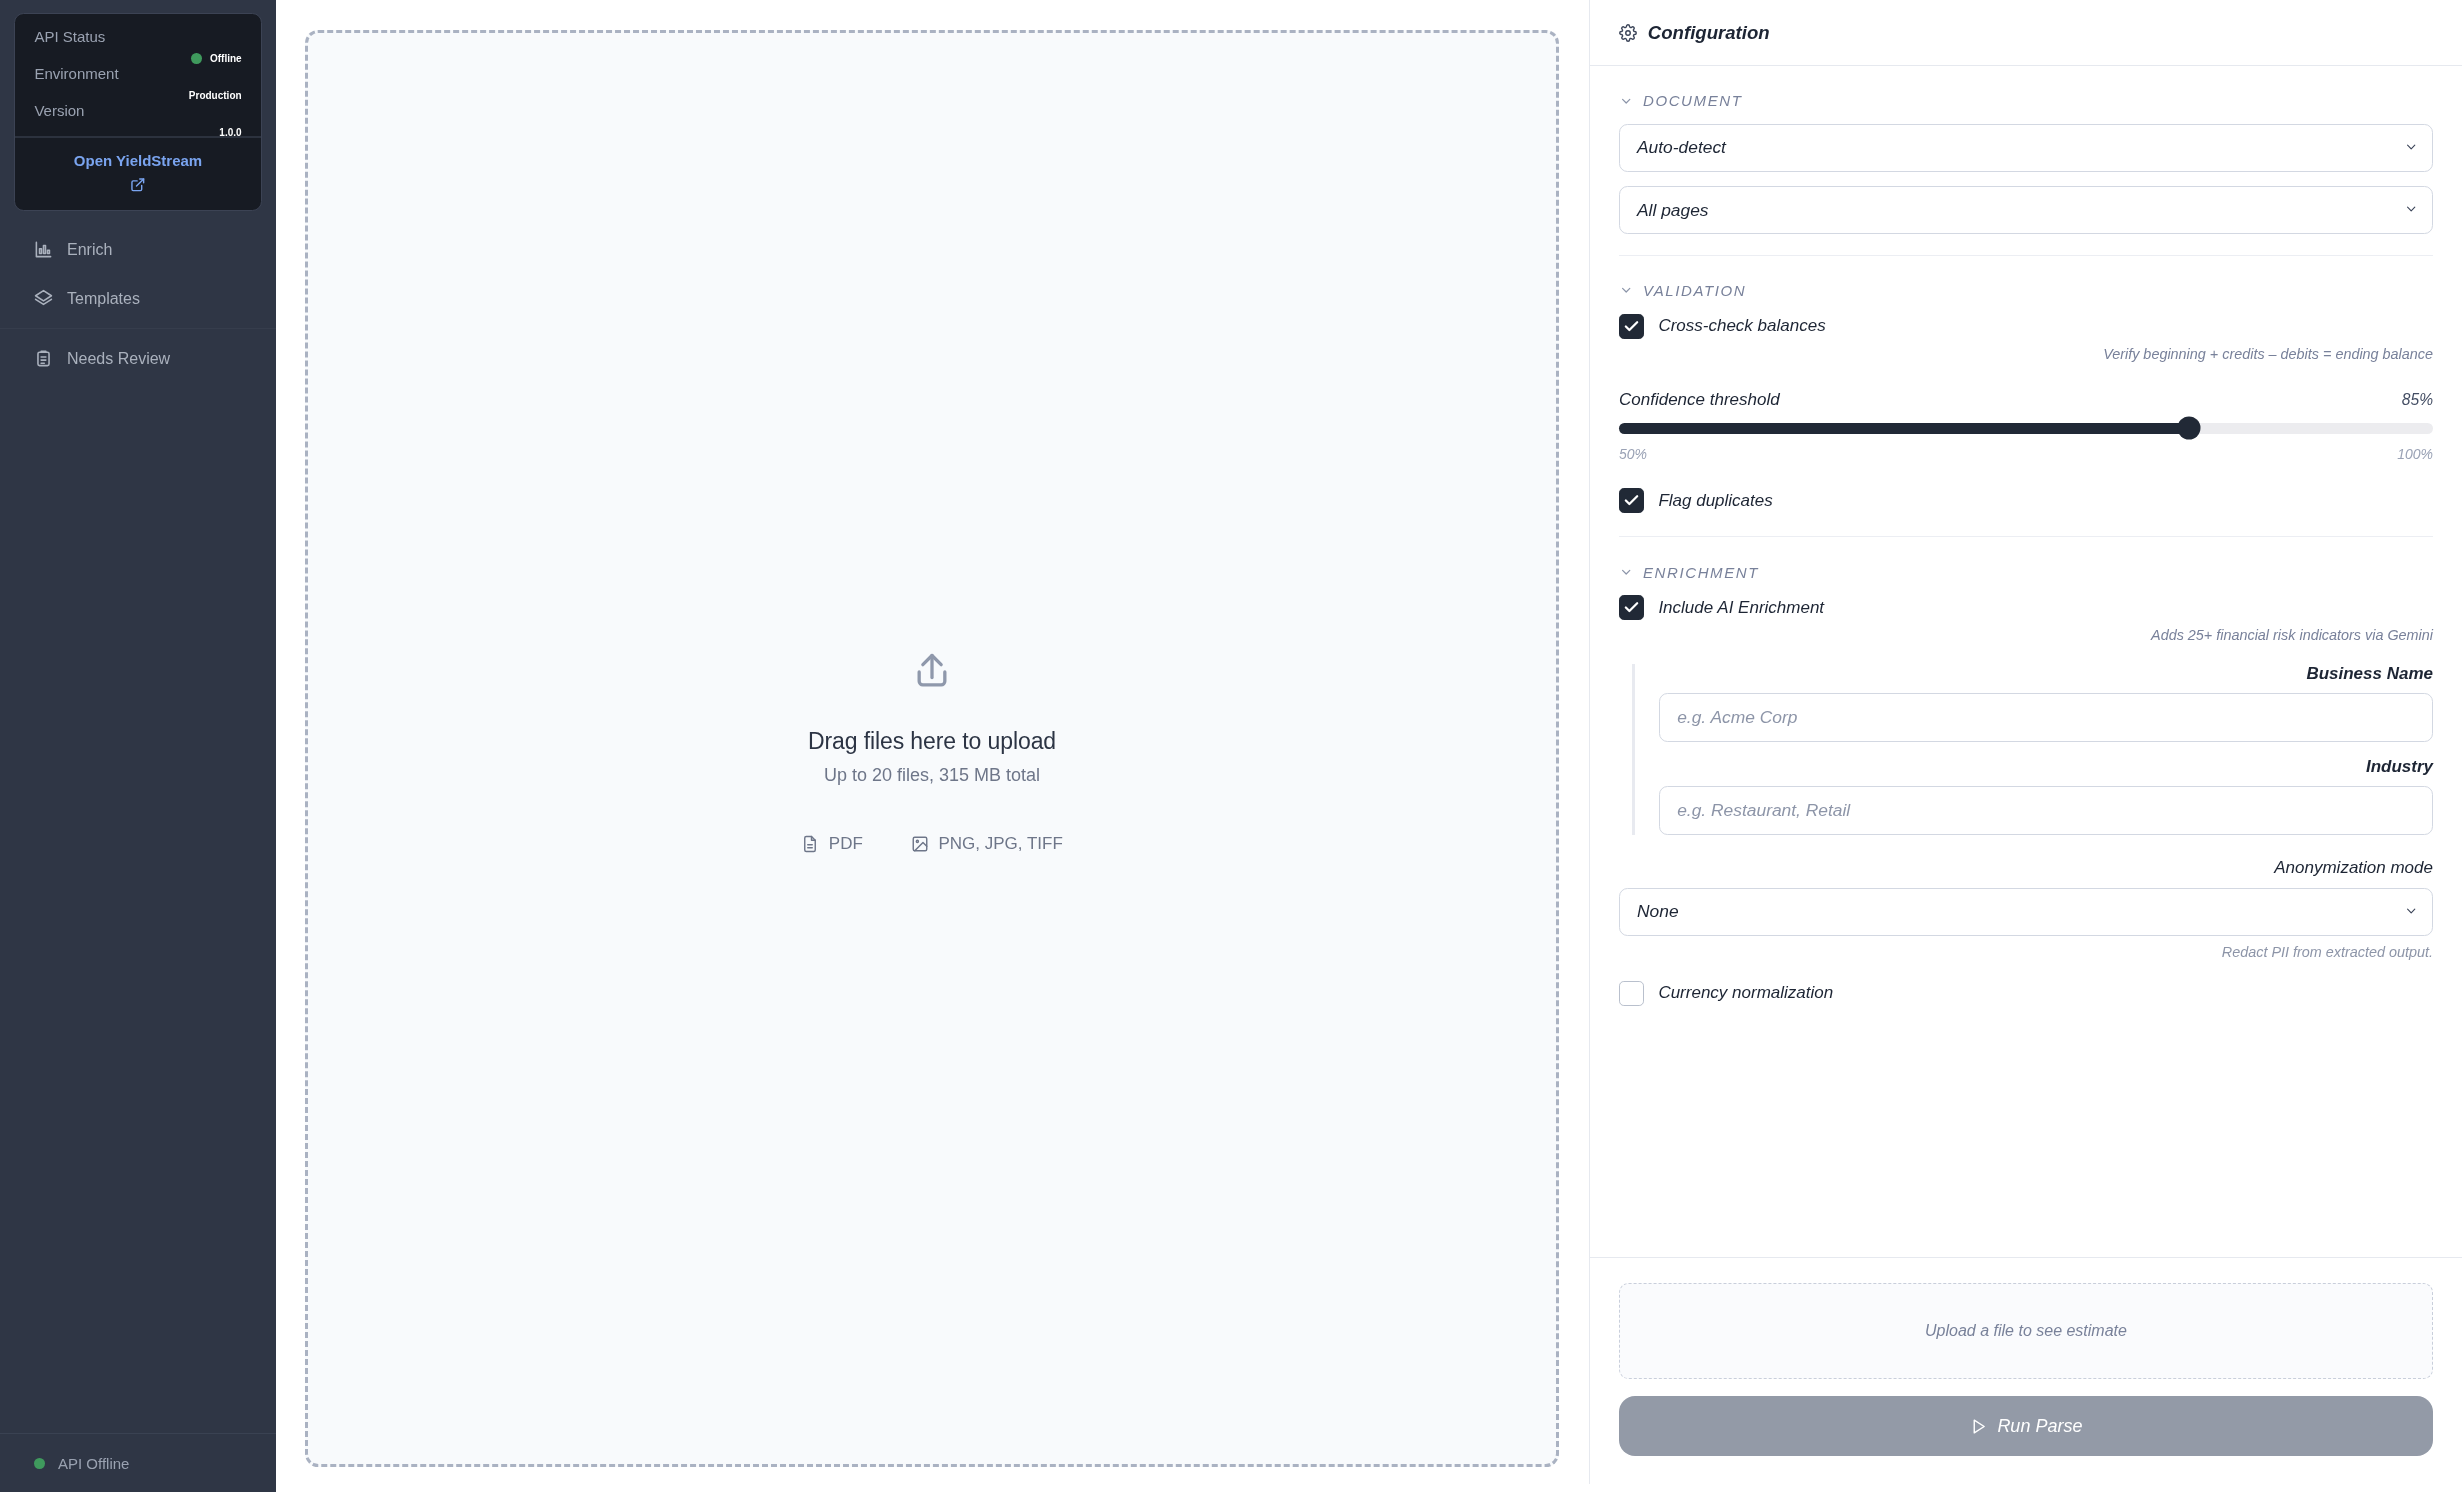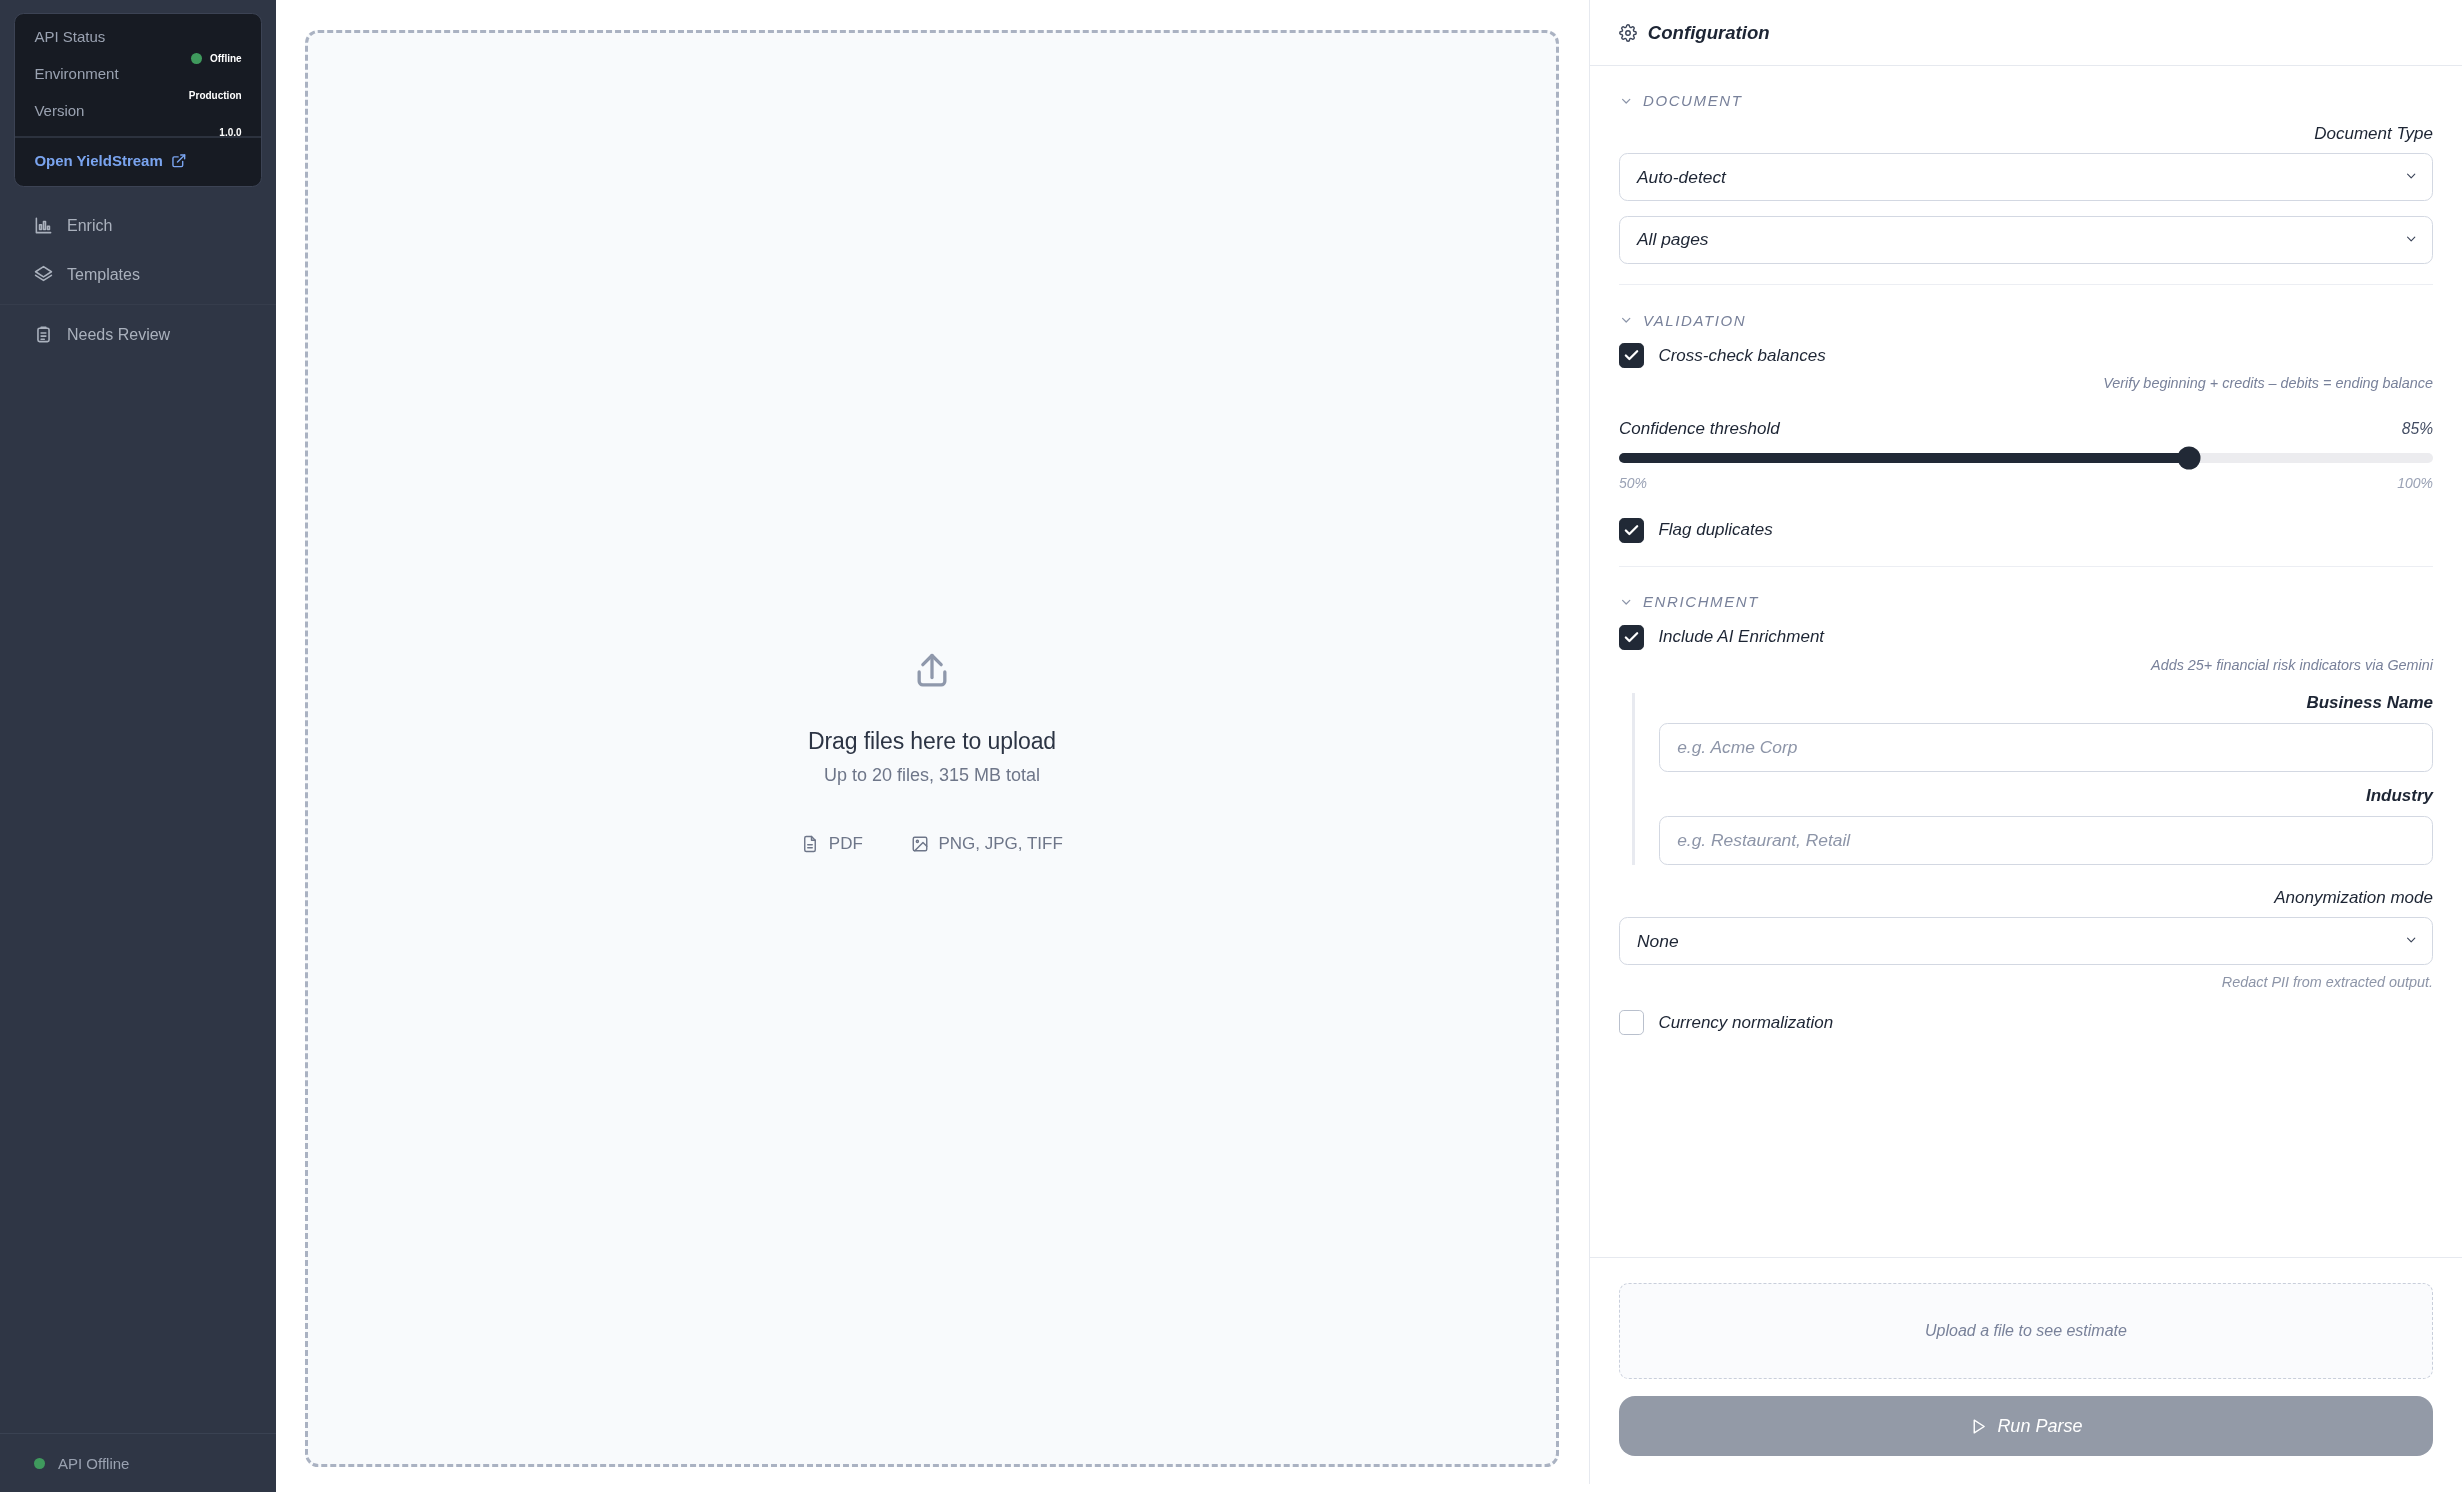--- a/index.html
+++ b/index.html
@@ -57,21 +57,21 @@
     padding: 0 19px; height: 37px;
   }
   .sb-row:first-child { padding-top: 3.6px; height: 41px; }
   .sb-key { color: #9aa2b1; font-size: 15px; }
   .sb-val { color: #ffffff; font-size: 10px; font-weight: 700; display: flex; align-items: flex-start; gap: 8.4px; margin-top: 44px; }
   .dot { width: 10.8px; height: 10.8px; border-radius: 50%; background: #3f9a5d; display:inline-block; }
   .sb-card-divider { height: 1.2px; background: #2c323e; margin-top: 7.2px; }
   .sb-link {
     display: flex; align-items: center; gap: 8.4px;
     padding: 14.4px 19px 17px 19px;
-    color: #7aa4ef; font-size: 15px; font-weight: 700;
+    color: #7aa4ef; font-size: 15px; font-weight: 700; flex-direction: column;
   }
 
   .sb-nav { margin-top: 8.4px; }
   .sb-nav-item {
     display: flex; align-items: center; gap: 14px;
     padding: 0 34px; height: 49px;
     color: #aab1bd; font-size: 16px;
   }
   .sb-nav-item svg { flex: 0 0 19px; }
   .sb-divider { height: 1.2px; background: #363d4c; margin: 4.8px 0; }
@@ -320,21 +320,20 @@
 
     <div class="cfg-body">
 
       <div class="sec-head">
         <svg width="14.4" height="14.4" viewBox="0 0 24 24" fill="none" stroke="#8c95a9" stroke-width="2" stroke-linecap="round" stroke-linejoin="round">
           <polyline points="6 9 12 15 18 9"></polyline>
         </svg>
         <span class="lbl">DOCUMENT</span>
       </div>
 
-      <div class="field-label">Document Type</div>
       <div class="select-box">
         <span class="val">Auto-detect</span>
         <span class="chev">
           <svg width="14.4" height="14.4" viewBox="0 0 24 24" fill="none" stroke="#3c4559" stroke-width="1.9" stroke-linecap="round" stroke-linejoin="round">
               <polyline points="6 9 12 15 18 9"></polyline>
             </svg>
         </span>
       </div>
 
       <div class="gap24"></div>

